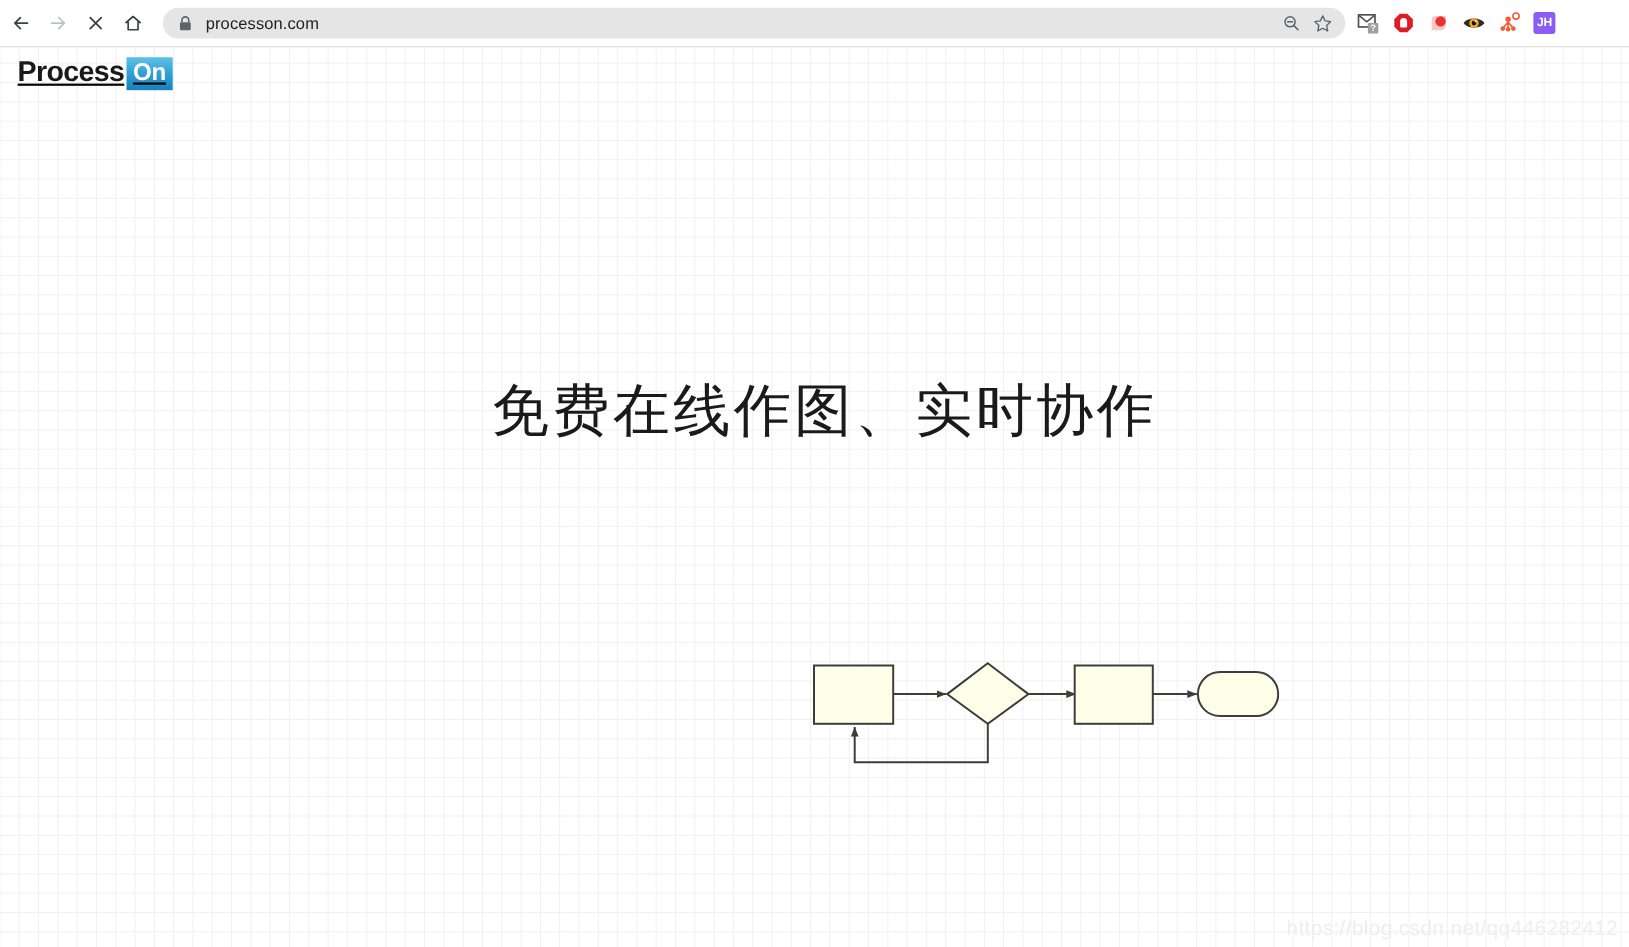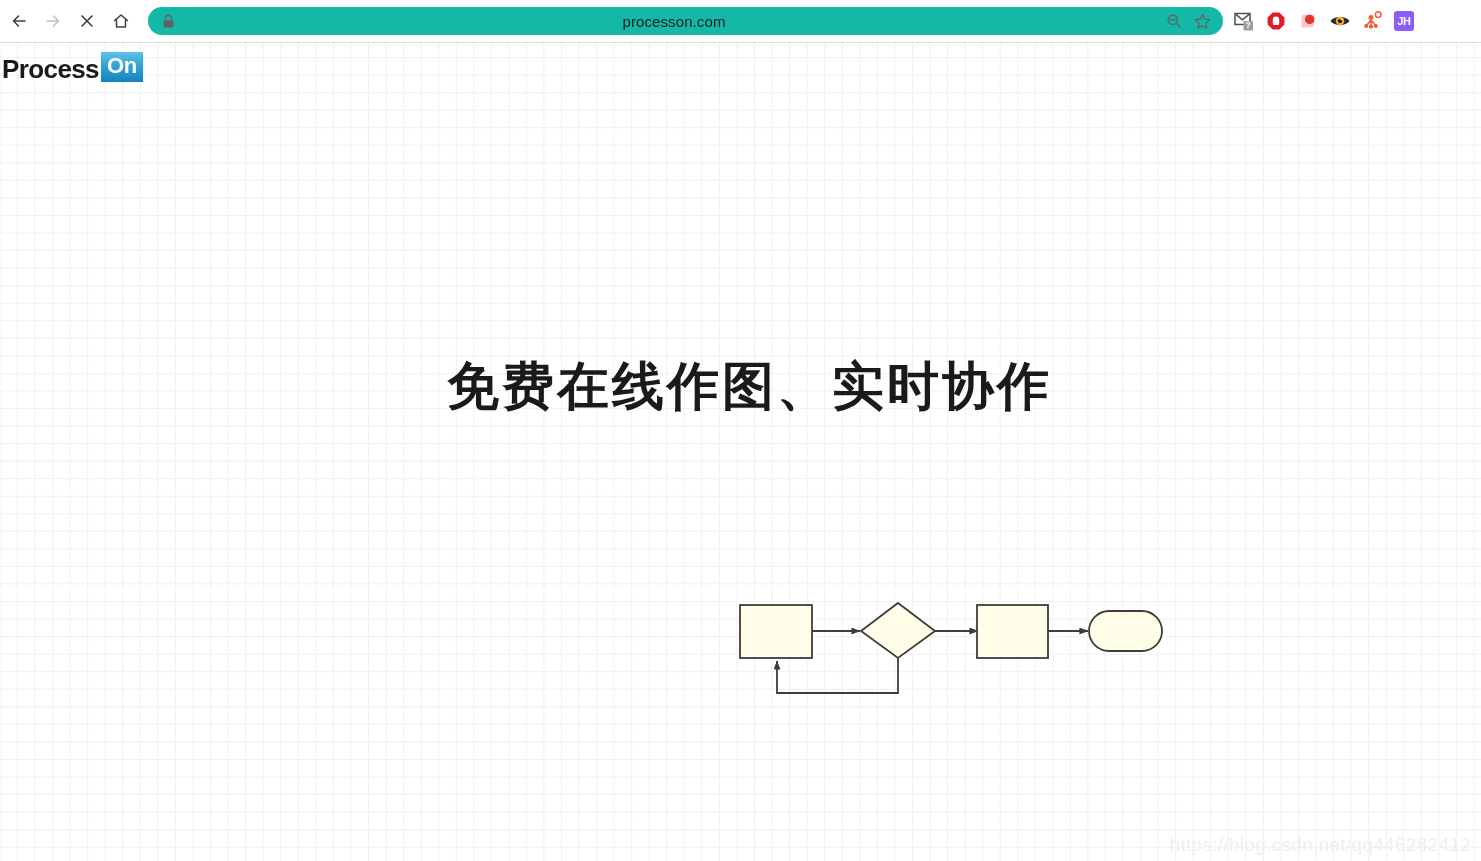--- a/index.html
+++ b/index.html
@@ -30,27 +30,26 @@
     border-radius: 50%;
     cursor: pointer;
   }
   .nav-btn svg { display: block; }
 
   .omnibox {
     flex: 0 0 auto;
     margin-left: 10px;
     height: 28px;
     min-width: 1075px;
-    background: #14b8a6;
+    background: #e5e5e5;
     border-radius: 14px;
     display: flex;
     align-items: center;
     padding: 0 8px 0 14px;
     cursor: text;
-    text-align: center;
   }
   .lock-icon { margin-right: 12px; display: flex; align-items: center; }
   .omnibox-url {
     font-size: 15px;
     color: #202124;
     letter-spacing: 0.1px;
     white-space: nowrap;
     flex: 1;
   }
   .omni-actions { display: flex; align-items: center; gap: 2px; margin-left: auto; }
@@ -96,25 +95,26 @@
     background-image:
       linear-gradient(to right, #f0f0f0 1px, transparent 1px),
       linear-gradient(to bottom, #f0f0f0 1px, transparent 1px);
     background-size: 17.55px 17.55px;
     background-position: -0.5px -3.5px;
     overflow: hidden;
   }
 
   .logo {
     position: absolute;
-    top: 9px; left: 2px;
+    top: 9px; left: 16px;
     display: flex;
-    align-items: flex-end;
+    align-items: flex-start;
     cursor: pointer;
     user-select: none;
+    text-decoration: underline;
   }
   .logo-process {
     font-size: 26px;
     font-weight: bold;
     color: #1a1a1a;
     letter-spacing: -0.6px;
     line-height: 1;
   }
   .logo-on {
     margin-left: 2px;
@@ -129,25 +129,25 @@
   }
 
   .hero {
     position: absolute;
     top: 300px; left: 0;
     width: 1481px;
     text-align: center;
   }
   .hero-title {
     font-size: 52px;
-    font-weight: bold;
+    font-weight: normal;
     color: #1a1a1a;
     letter-spacing: 3px;
     line-height: 1.2;
-    margin: 12px;
+    margin: 0;
     padding-left: 18px;
   }
   .hero-subtitle {
     margin: 23px 0 0 0;
     font-size: 17px;
     color: #9aa0a6;
     letter-spacing: 0.8px;
     padding-left: 18px;
   }
 

